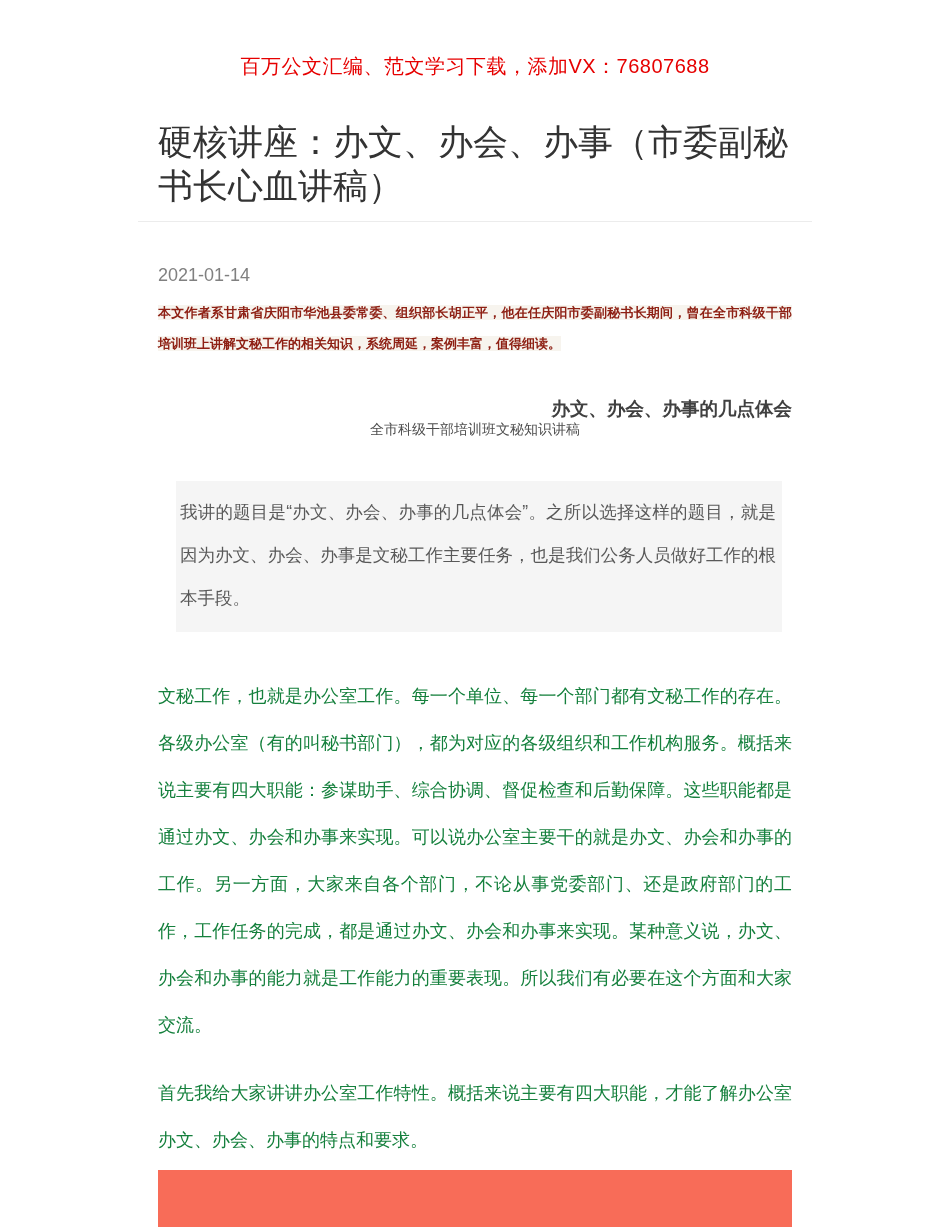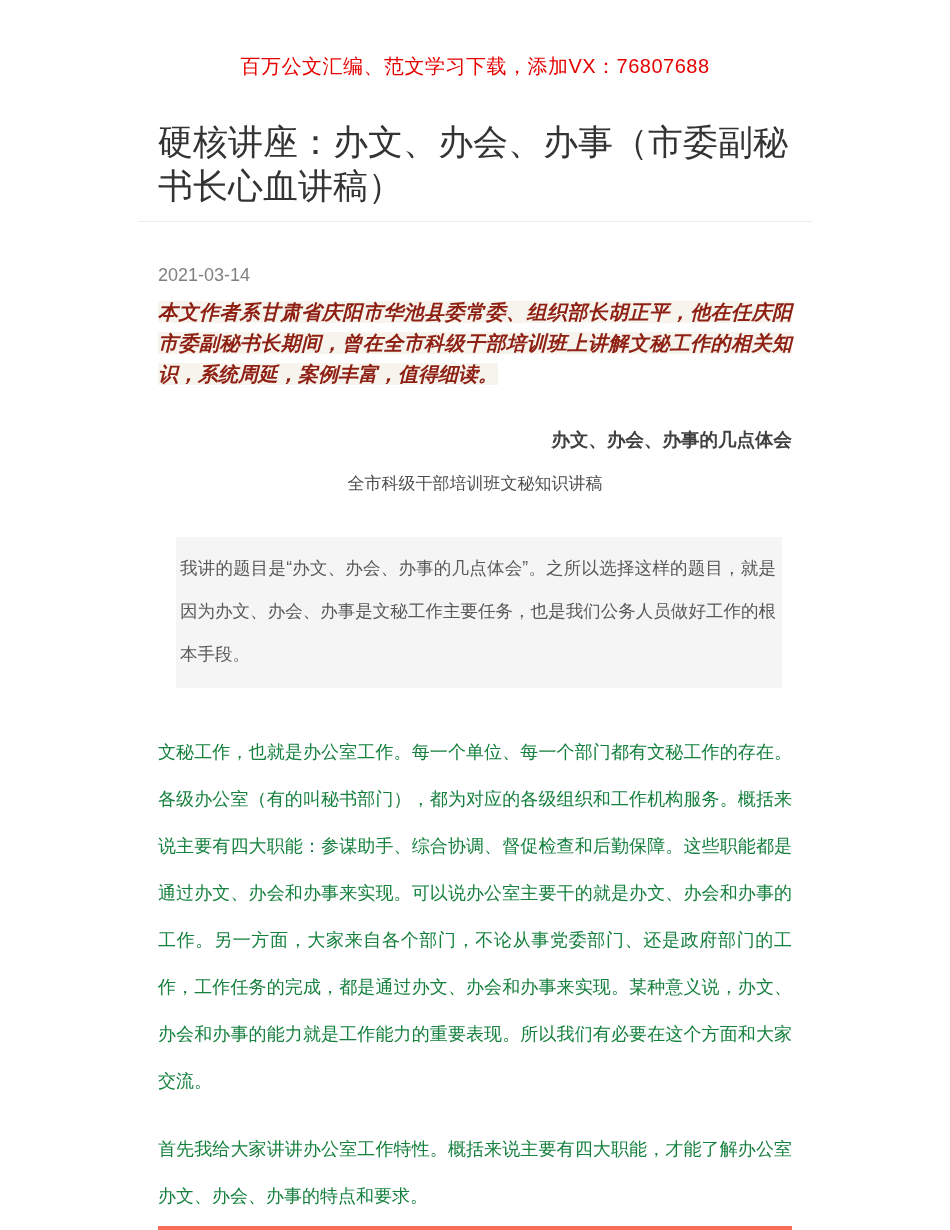--- a/index.html
+++ b/index.html
@@ -36,42 +36,40 @@
     height: 0;
   }
   .content { padding: 0 20px; }
   .date {
     margin-top: 43px;
     font-size: 18px;
     color: #808080;
   }
   .author-note {
     margin-top: 11px;
-    font-size: 20px;
+    font-size: 13px;
     font-weight: 700;
     line-height: 31px;
     color: #8e2014;
     text-align: justify;
-    font-style: italic;
   }
   .author-note .hl {
     background: #f7f4ee;
     color: inherit;
   }
   .heading {
     margin-top: 37px;
     text-align: right;
     font-size: 18.5px;
     font-weight: 700;
     color: #404040;
   }
   .subheading {
-    margin-top: 20px;
     text-align: center;
-    font-size: 17px;
+    font-size: 14px;
     font-weight: 400;
     color: #4d4d4d;
   }
   .quote {
     margin: 42px 10px 0 18px;
     padding: 10px 6px 12px 4px;
     background: #f5f5f5;
     font-size: 17.5px;
     line-height: 43px;
     color: #595959;
@@ -98,21 +96,21 @@
 <div class="notice" style="color: rgb(230, 0, 0);">百万公文汇编、范文学习下载，添加VX：76807688</div>
 
 <div class="article">
 
   <h1 class="title">硬核讲座：办文、办会、办事（市委副秘书长心血讲稿）</h1>
 
   <hr class="divider">
 
   <div class="content">
 
-    <div class="date">2021-03-14</div>
+    <div class="date">2021-01-14</div>
 
     <div class="author-note" style="color: rgb(142, 32, 20);">
       <span class="hl" style="background-color: rgb(247, 244, 238);">本文作者系甘肃省庆阳市华池县委常委、组织部长胡正平，他在任庆阳市委副秘书长期间，曾在全市科级干部培训班上讲解文秘工作的相关知识，系统周延，案例丰富，值得细读。</span>
     </div>
 
     <h2 class="heading">办文、办会、办事的几点体会</h2>
 
     <div class="subheading">全市科级干部培训班文秘知识讲稿</div>
 
     <blockquote class="quote" style="background-color: rgb(245, 245, 245);">我讲的题目是“办文、办会、办事的几点体会”。之所以选择这样的题目，就是因为办文、办会、办事是文秘工作主要任务，也是我们公务人员做好工作的根本手段。</blockquote>

